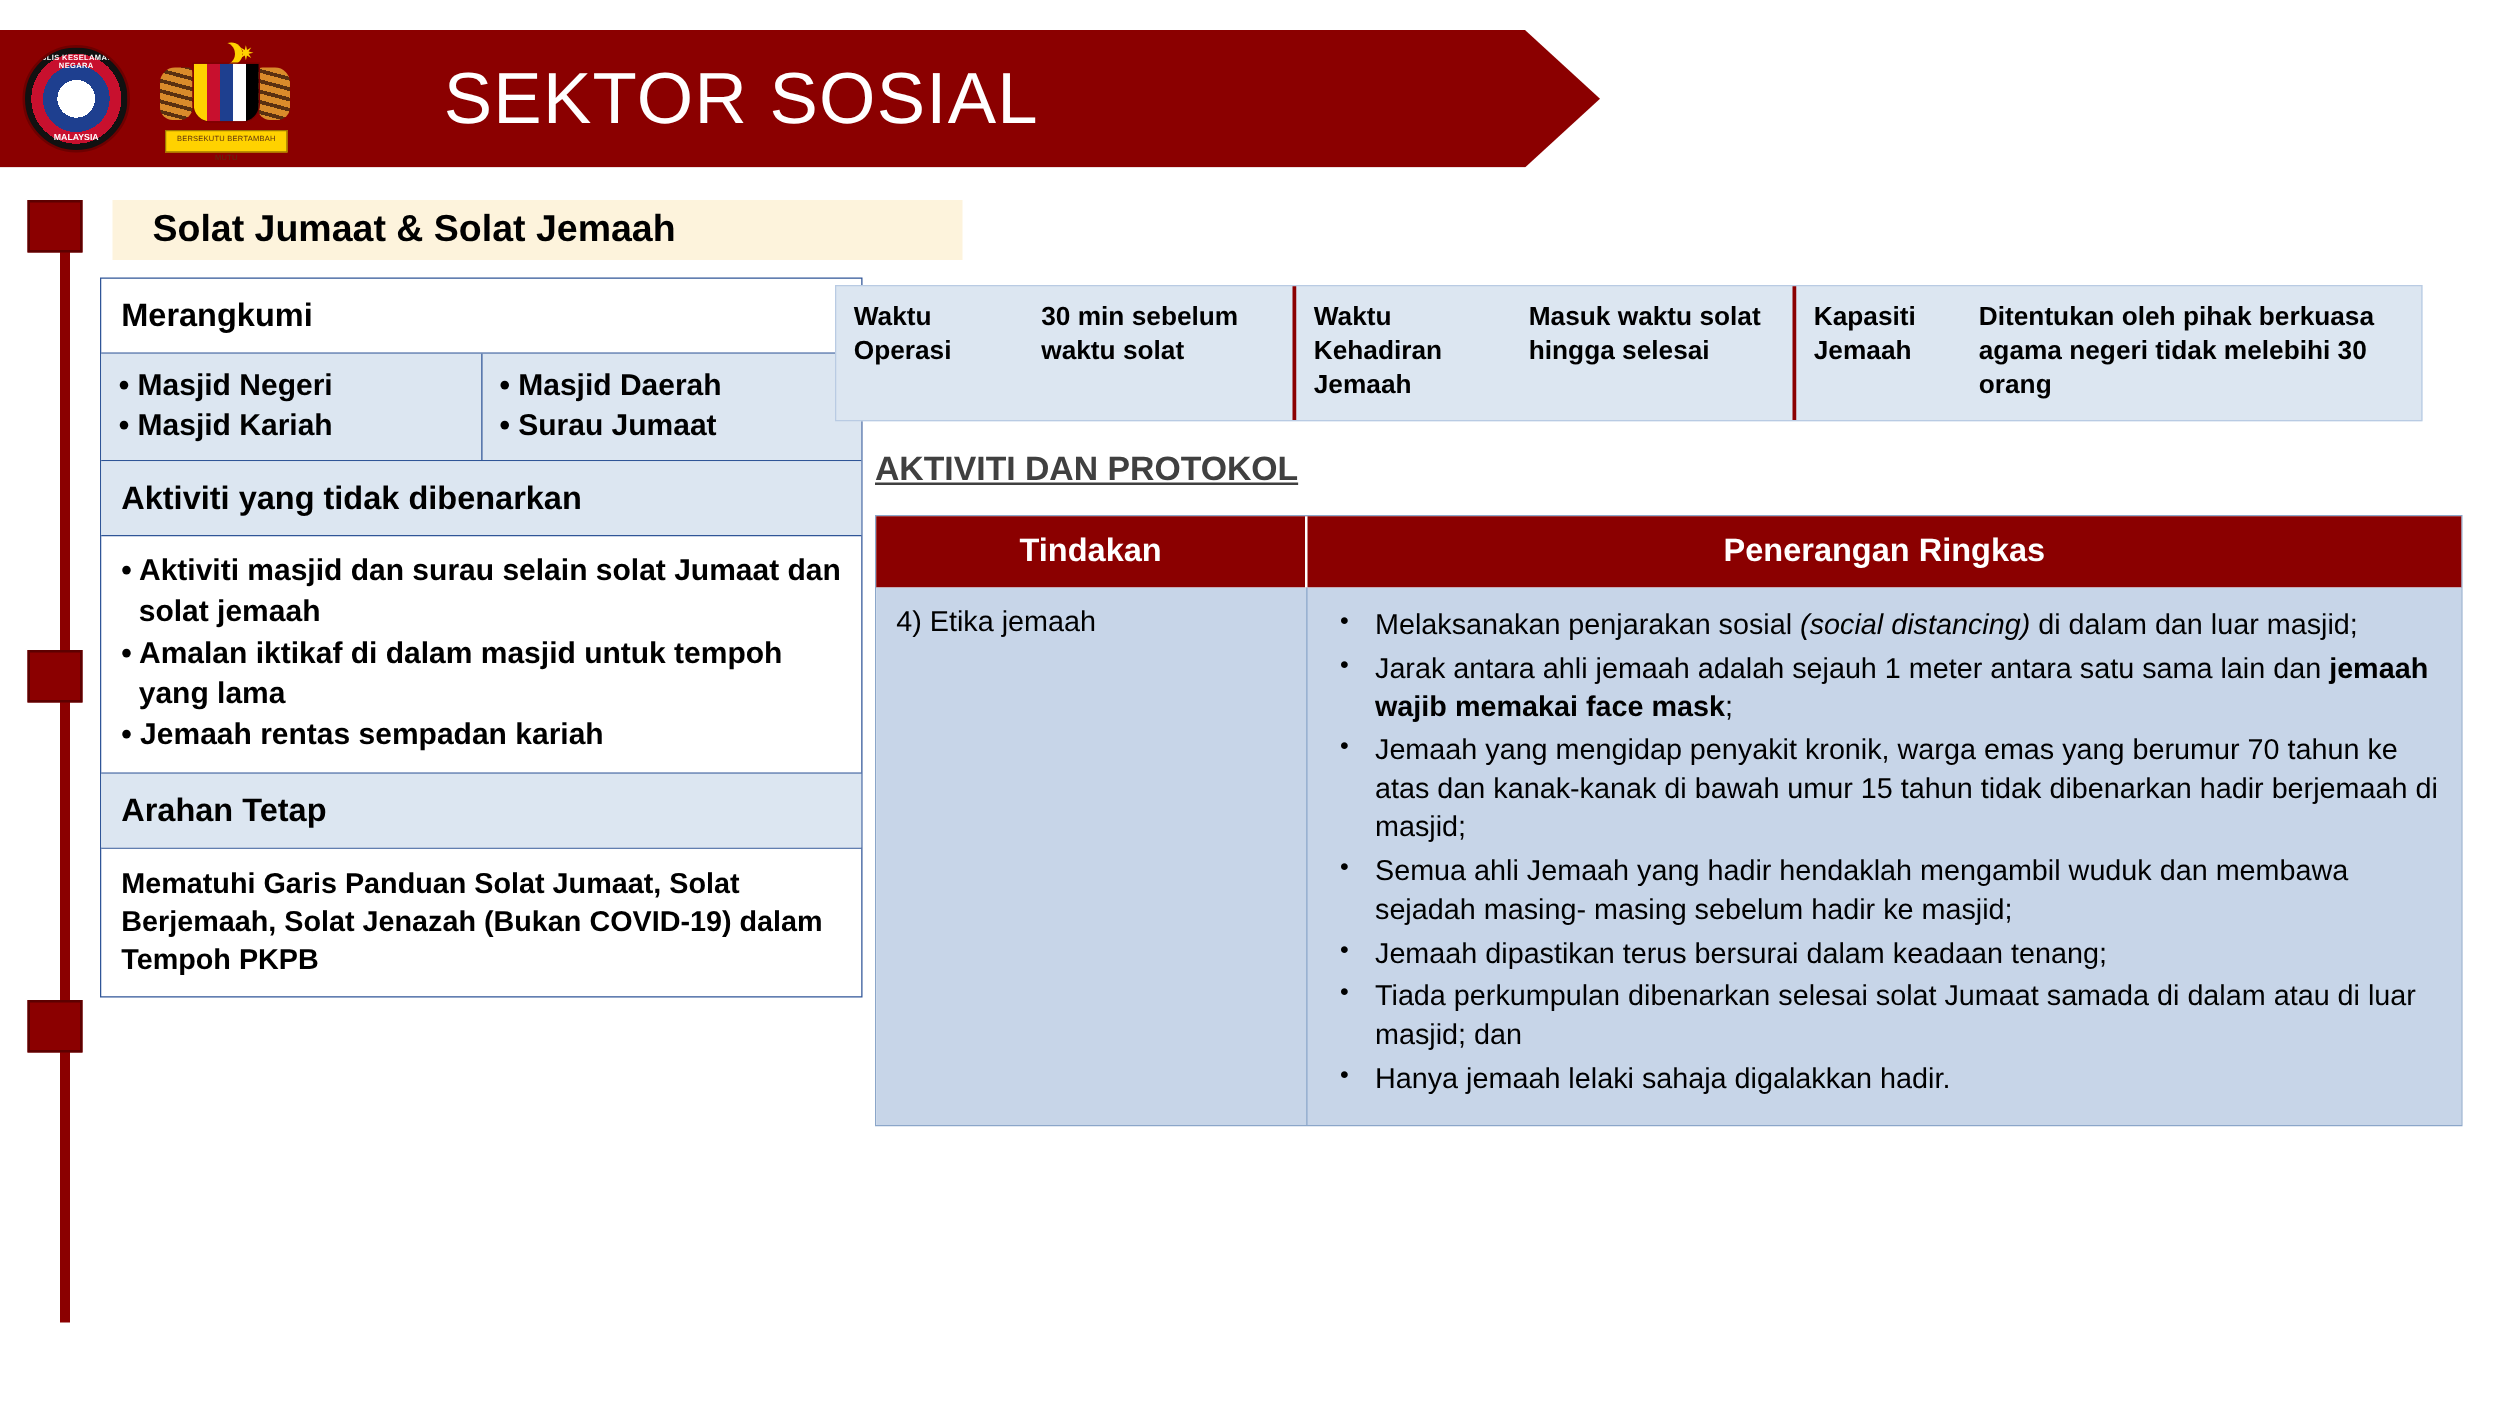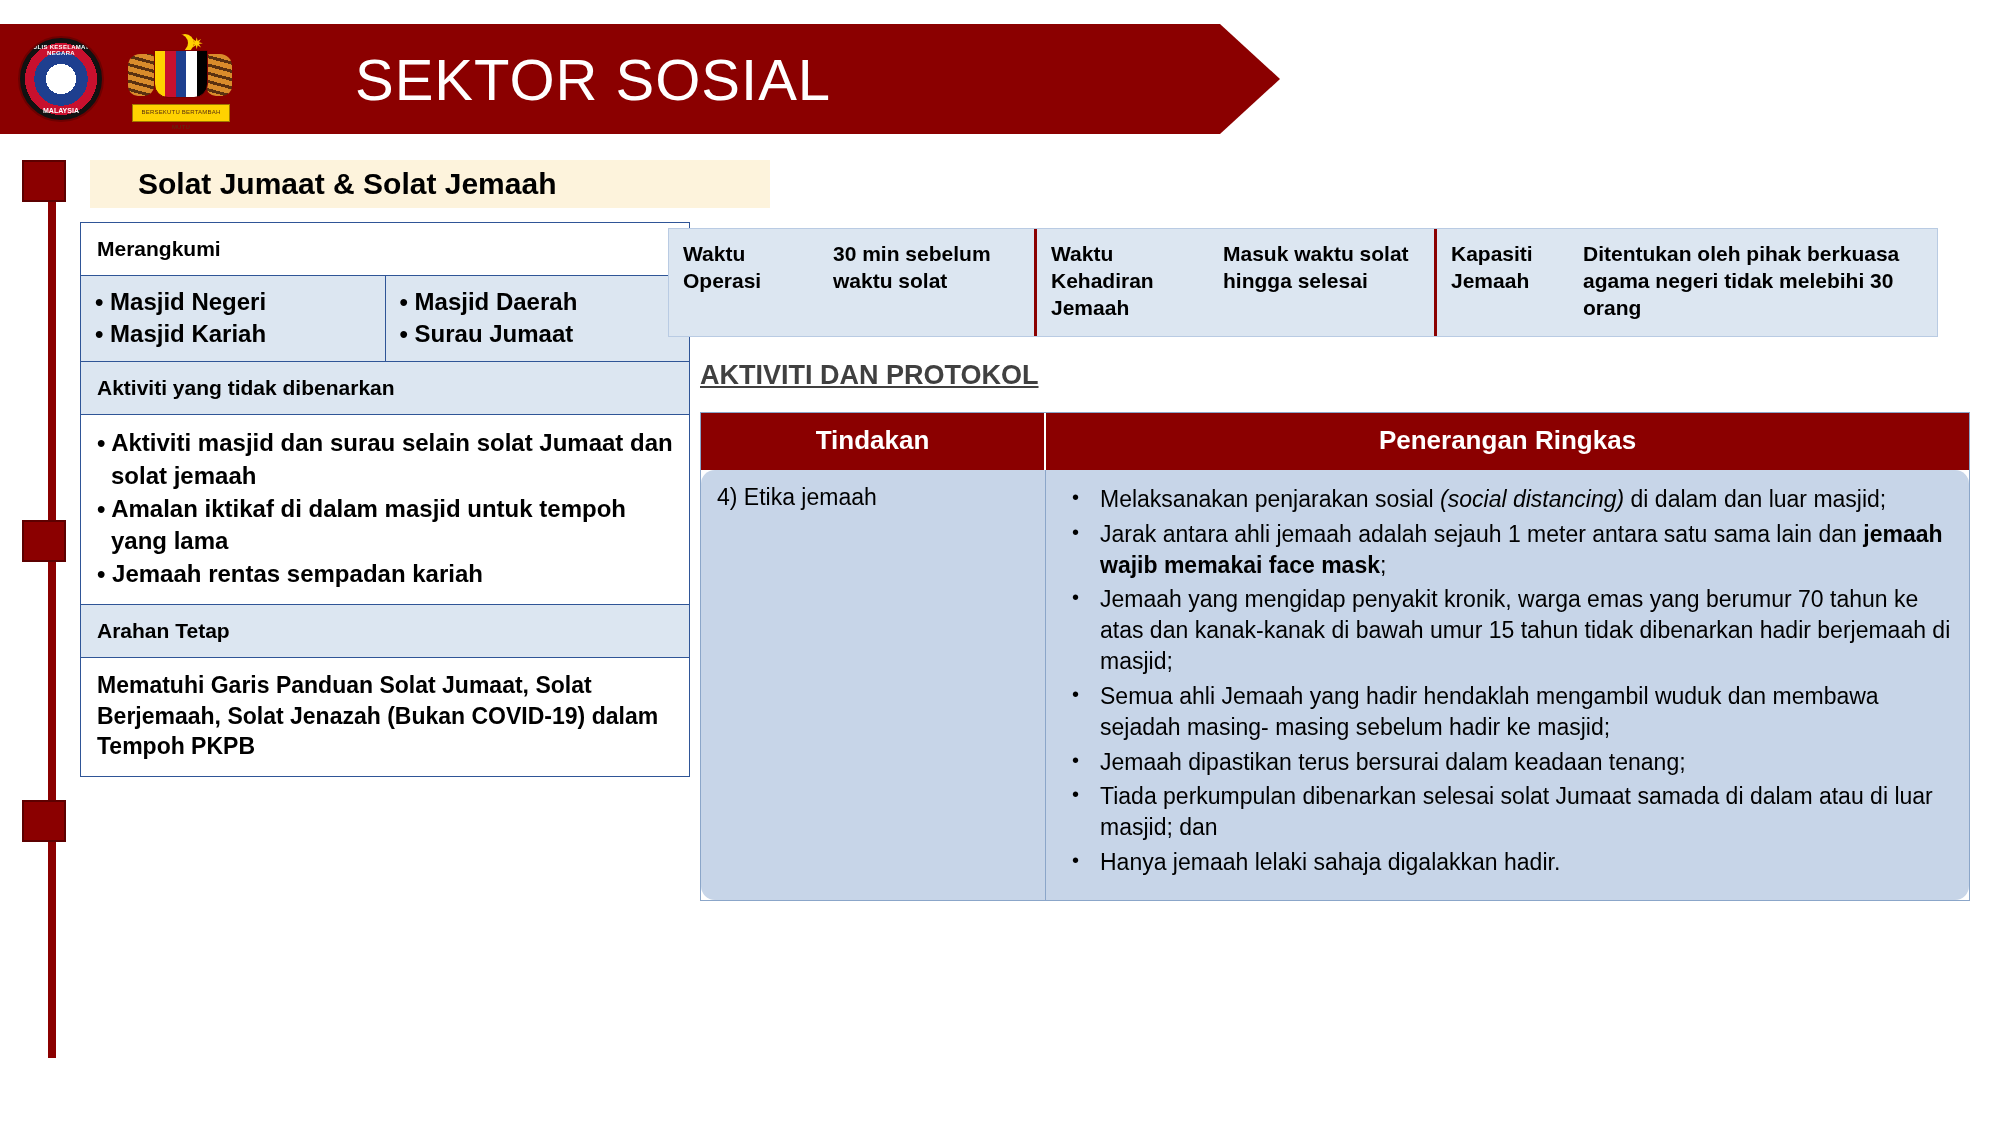--- a/index.html
+++ b/index.html
@@ -124,21 +124,21 @@
     position: absolute;
     left: 90px;
     top: 160px;
     width: 680px;
     height: 48px;
     background: #FDF3DC;
     display: flex;
     align-items: center;
   }
   .title-strip span {
-    padding-left: 48px;
+    padding-left: 32px;
     font-size: 30px;
     font-weight: bold;
     color: #000000;
   }
 
   
   .timeline-line {
     position: absolute;
     left: 48px;
     top: 168px;
@@ -168,21 +168,21 @@
     border: 1px solid #2f5597;
     box-sizing: border-box;
   }
   .lp-row {
     border-bottom: 1px solid #2f5597;
     box-sizing: border-box;
   }
   .lp-row:last-child { border-bottom: none; }
   .lp-head {
     padding: 14px 16px;
-    font-size: 21px;
+    font-size: 26px;
     font-weight: bold;
     color: #000;
   }
   .lp-head.blue { background: #DCE6F1; }
   .lp-twocol {
     display: flex;
     background: #DCE6F1;
   }
   .lp-twocol .col {
     flex: 1;
@@ -264,21 +264,20 @@
     text-align: center;
     font-size: 26px;
     font-weight: bold;
   }
   .proto .colA { width: 345px; box-sizing: border-box; }
   .proto .colB { flex: 1; box-sizing: border-box; }
   .proto-head .colA { border-right: 2px solid #ffffff; }
   .proto-body {
     display: flex;
     background: #C7D5E8;
-    border-radius: 14px;
   }
   .proto-body .colA {
     padding: 14px 0 0 16px;
     font-size: 23px;
     color: #000;
     border-right: 1px solid #8ba6c9;
   }
   .proto-body .colB {
     padding: 14px 18px 18px 10px;
   }

